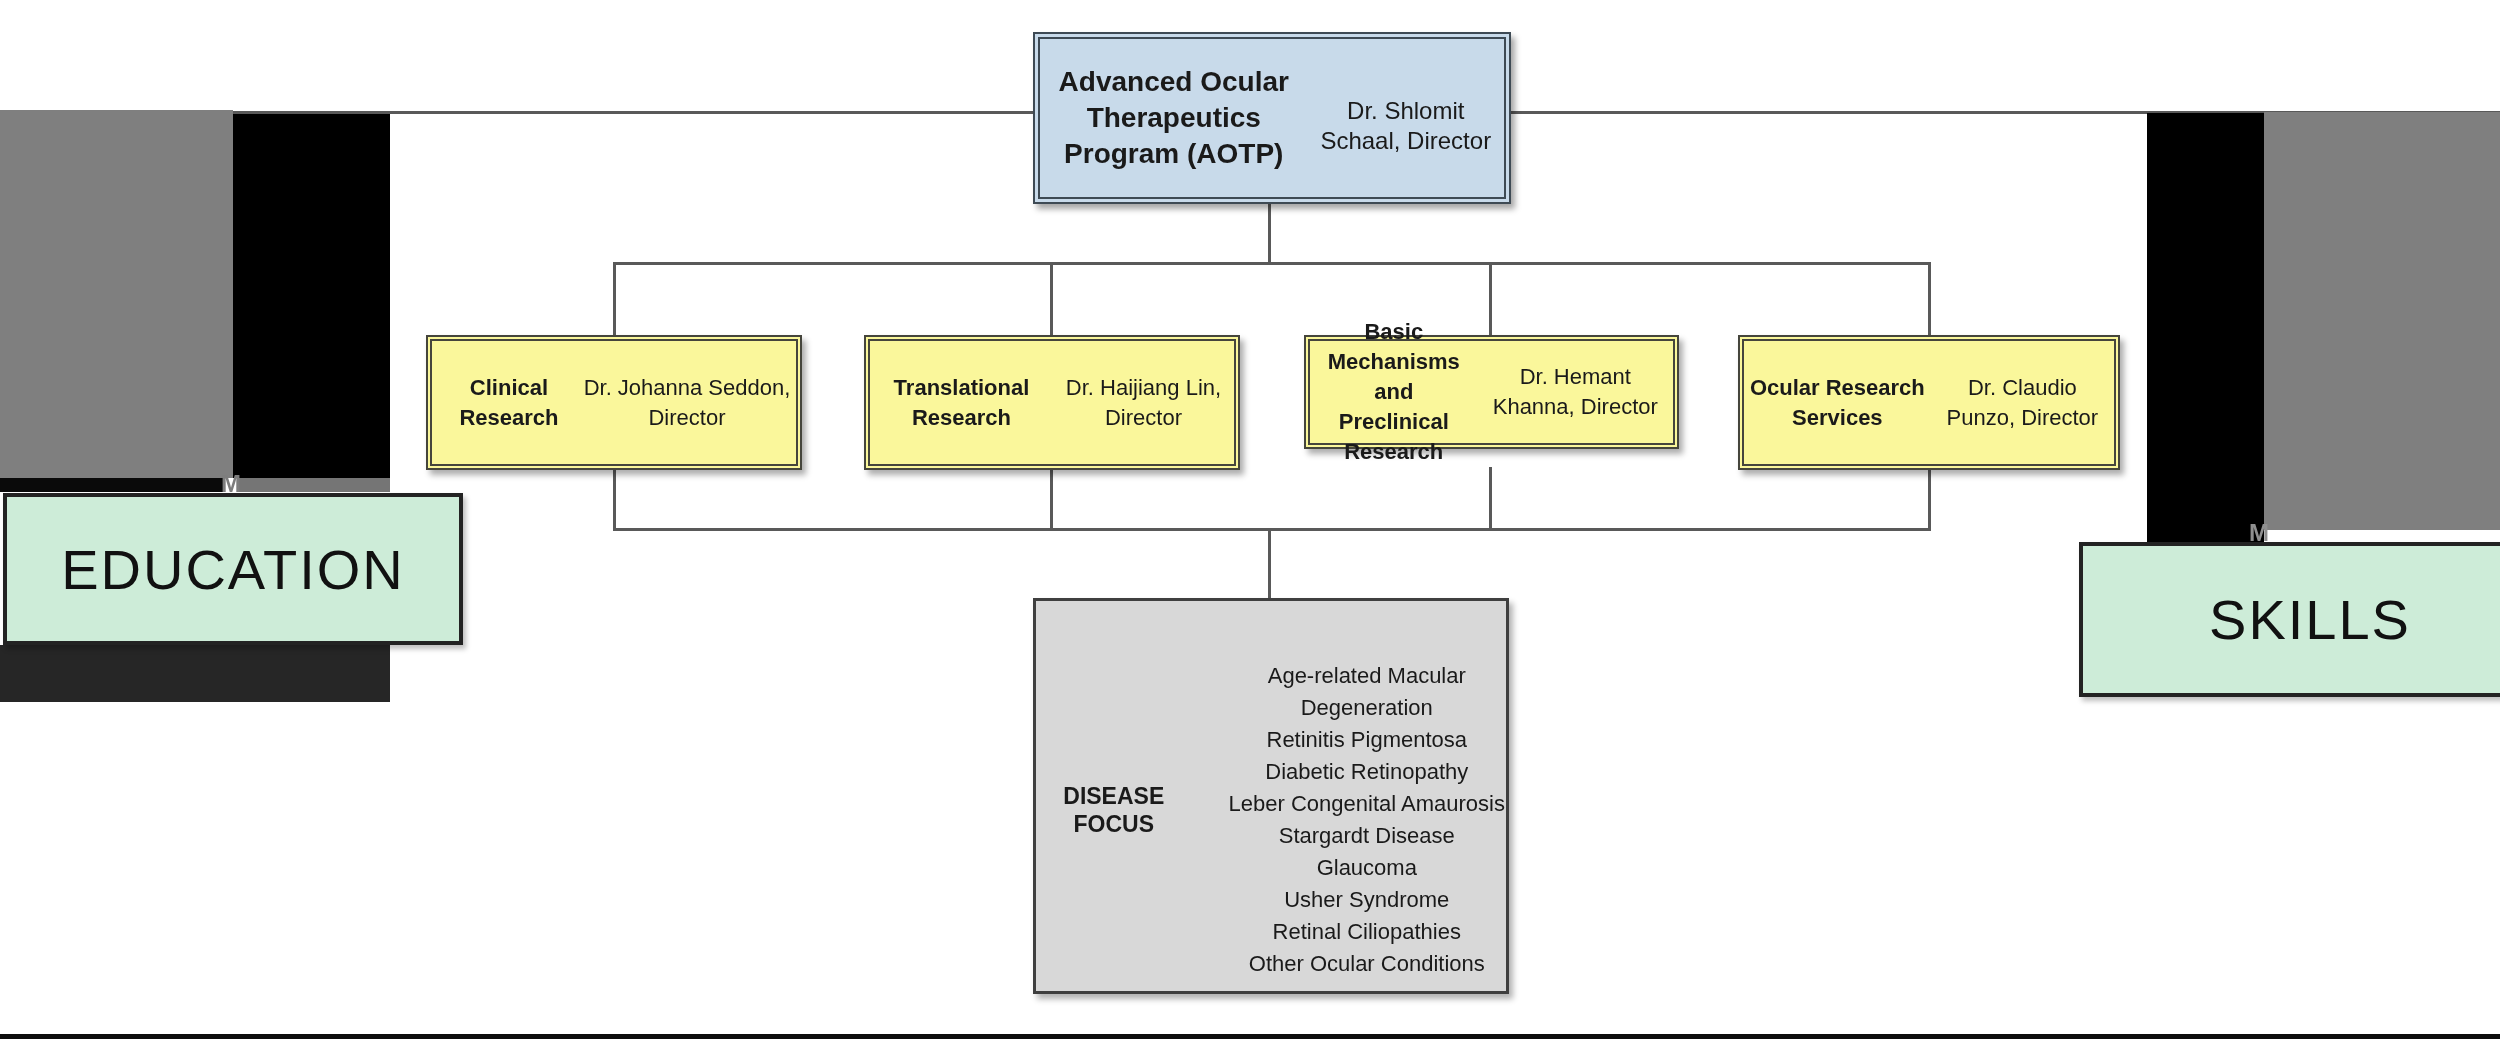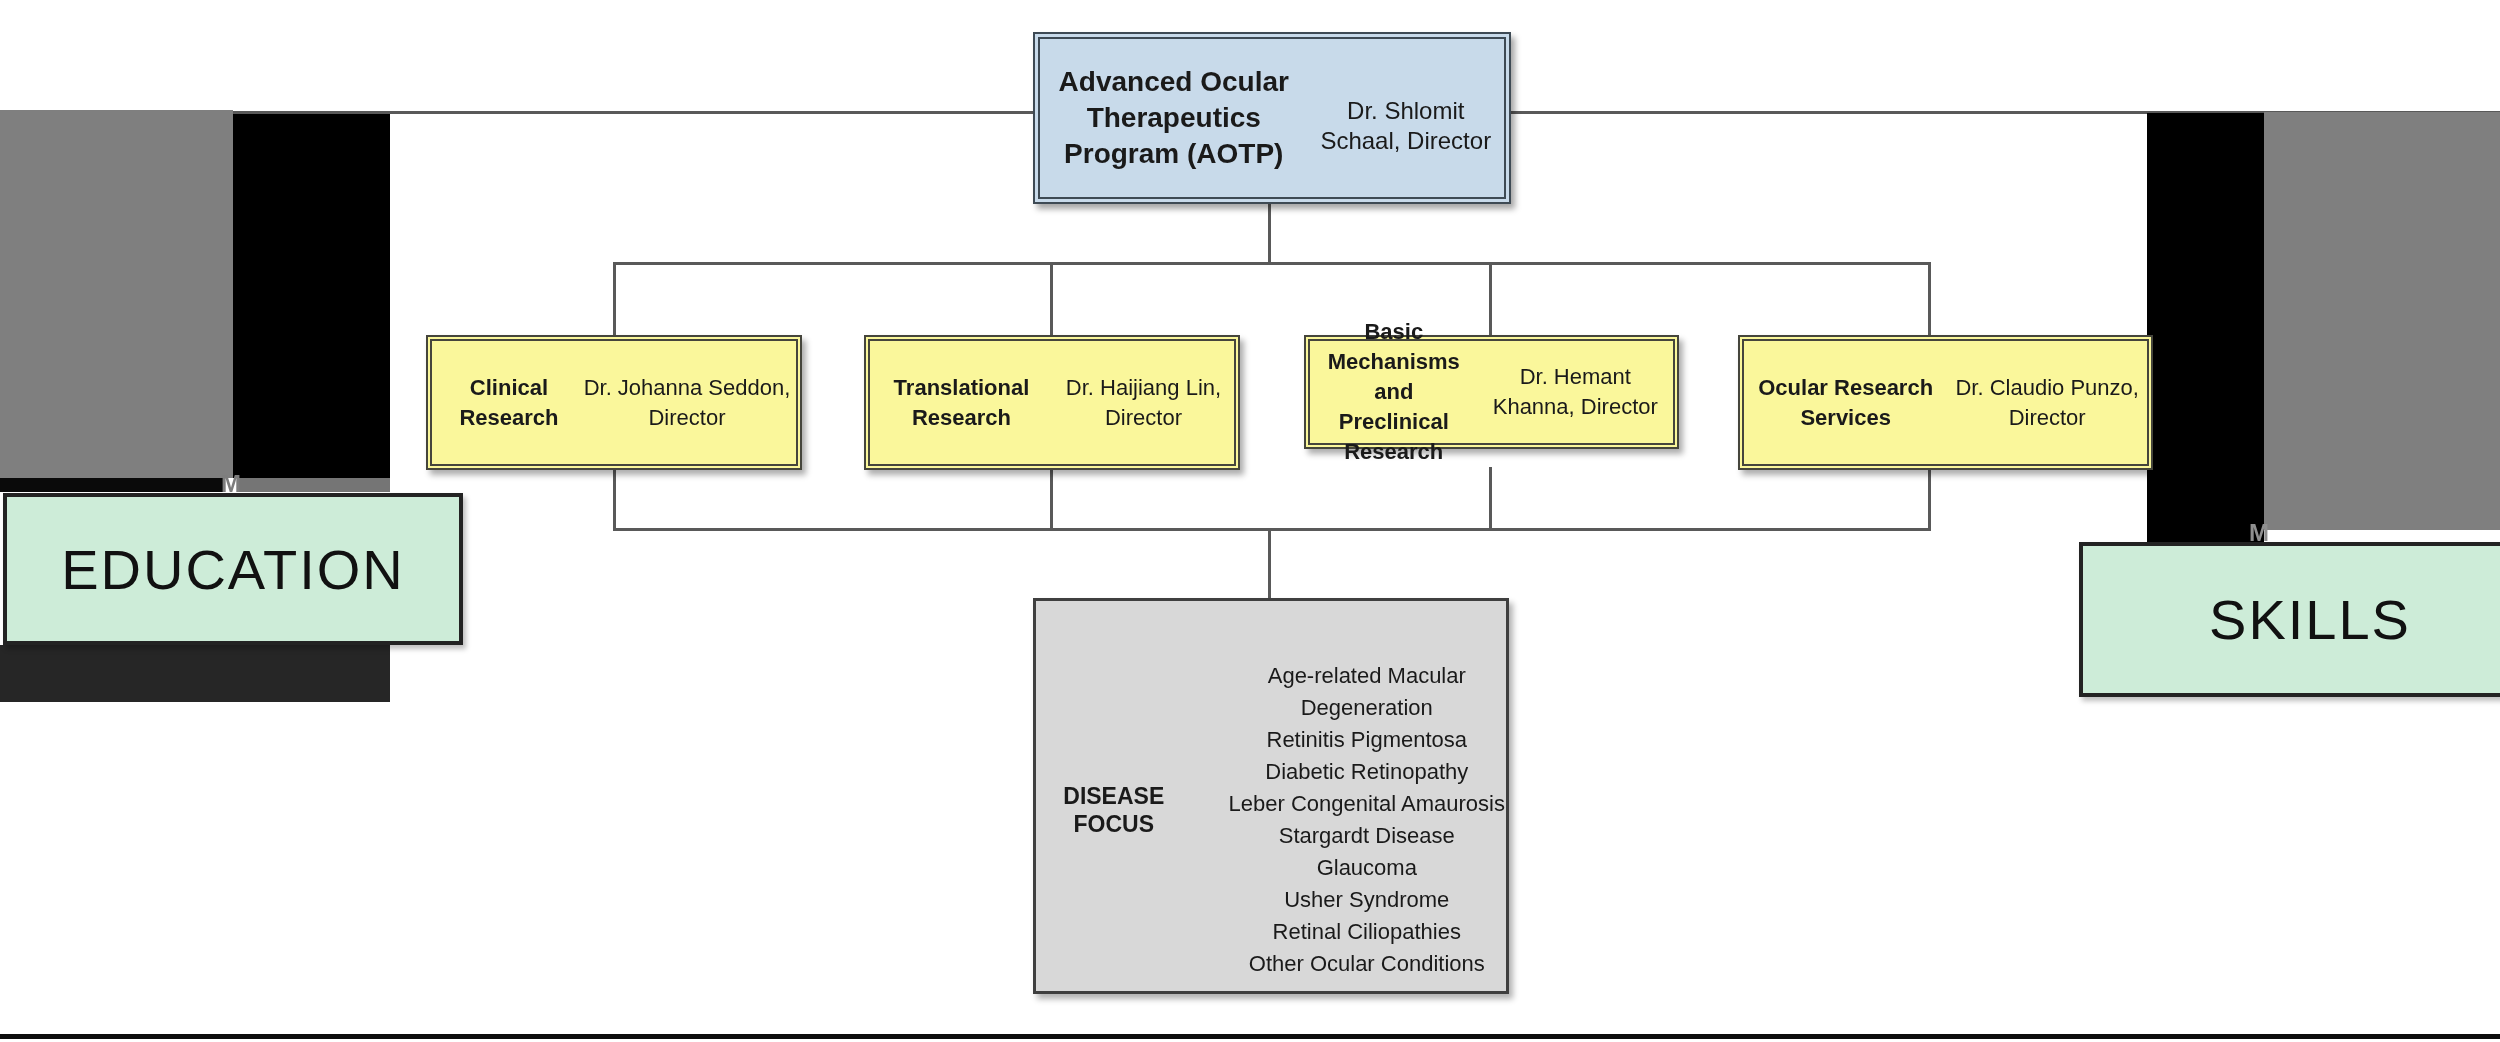--- a/index.html
+++ b/index.html
@@ -51,21 +51,21 @@
   .root-director{font-size:24px;line-height:30px;margin-top:16px;}
   .dept{
     background:var(--yellow-fill,#faf79b);border:6px double var(--yellow-border,#45453c);
     box-shadow:4px 5px 6px rgba(0,0,0,0.32);
   }
   .dept-title{font-size:22px;font-weight:bold;line-height:30px;}
   .dept-director{font-size:22px;line-height:30px;}
   .b1{left:426px;top:335px;width:376px;height:135px;padding-left:8px;}
   .b2{left:864px;top:335px;width:376px;height:135px;}
   .b3{left:1304px;top:335px;width:375px;height:114px;}
-  .b4{left:1738px;top:335px;width:415px;height:135px;}
+  .b4{left:1738px;top:335px;width:382px;height:135px;}
   .focus-box{
     left:1033px;top:598px;width:476px;height:396px;
     background:var(--gray-fill,#d8d8d8);border:3px solid var(--gray-border,#3f3f3f);
     justify-content:space-between;padding-top:27px;
     box-shadow:4px 5px 6px rgba(0,0,0,0.3);
     gap:36px;
   }
   .focus-title{font-size:23px;font-weight:bold;line-height:28px;}
   .disease-list{font-size:22px;line-height:32px;margin-top:20px;}
   .side-box{

